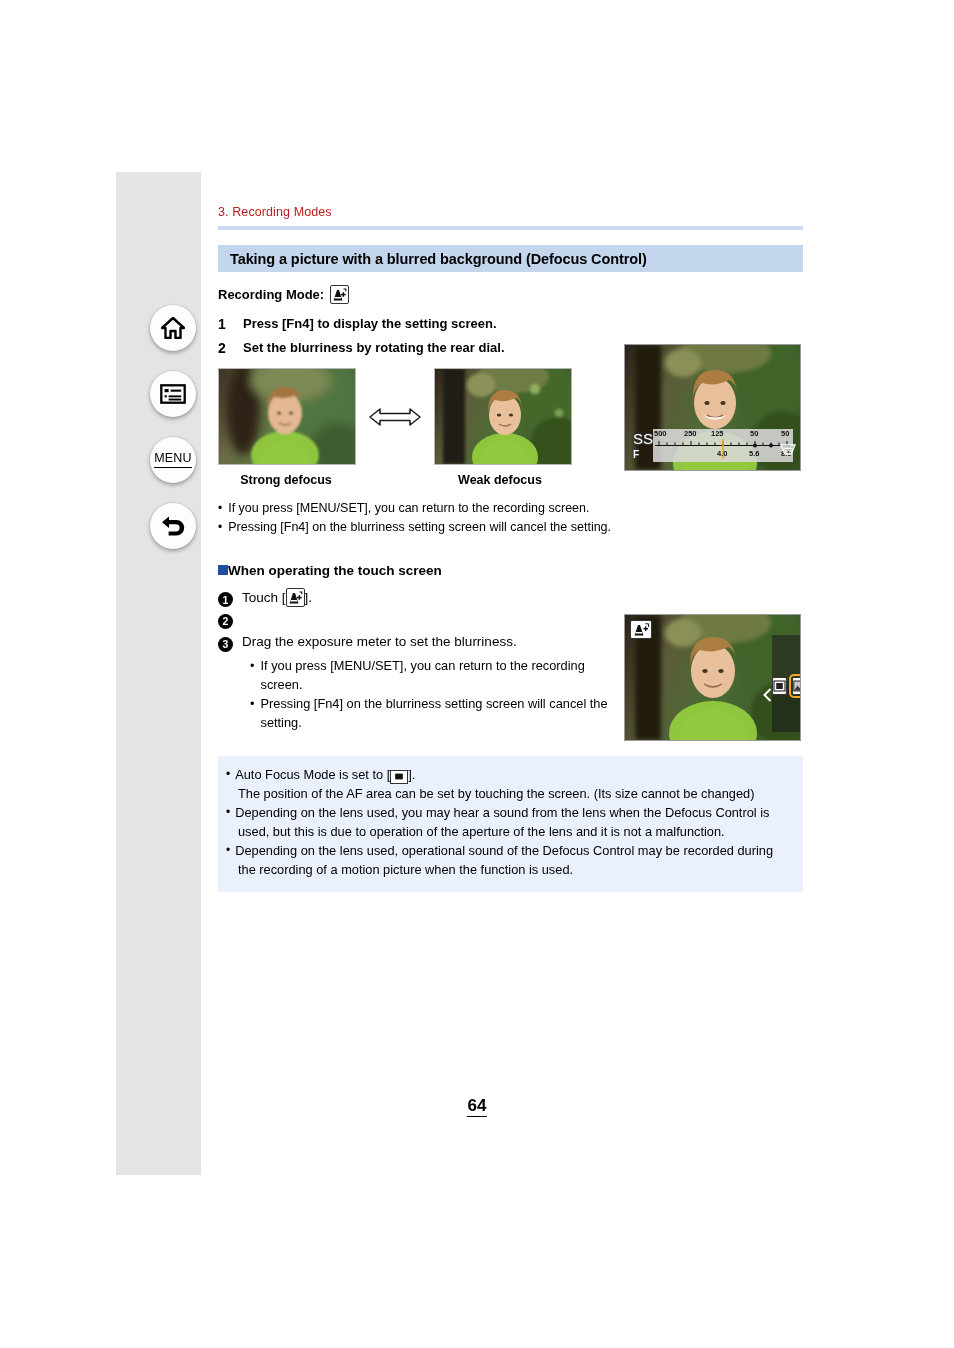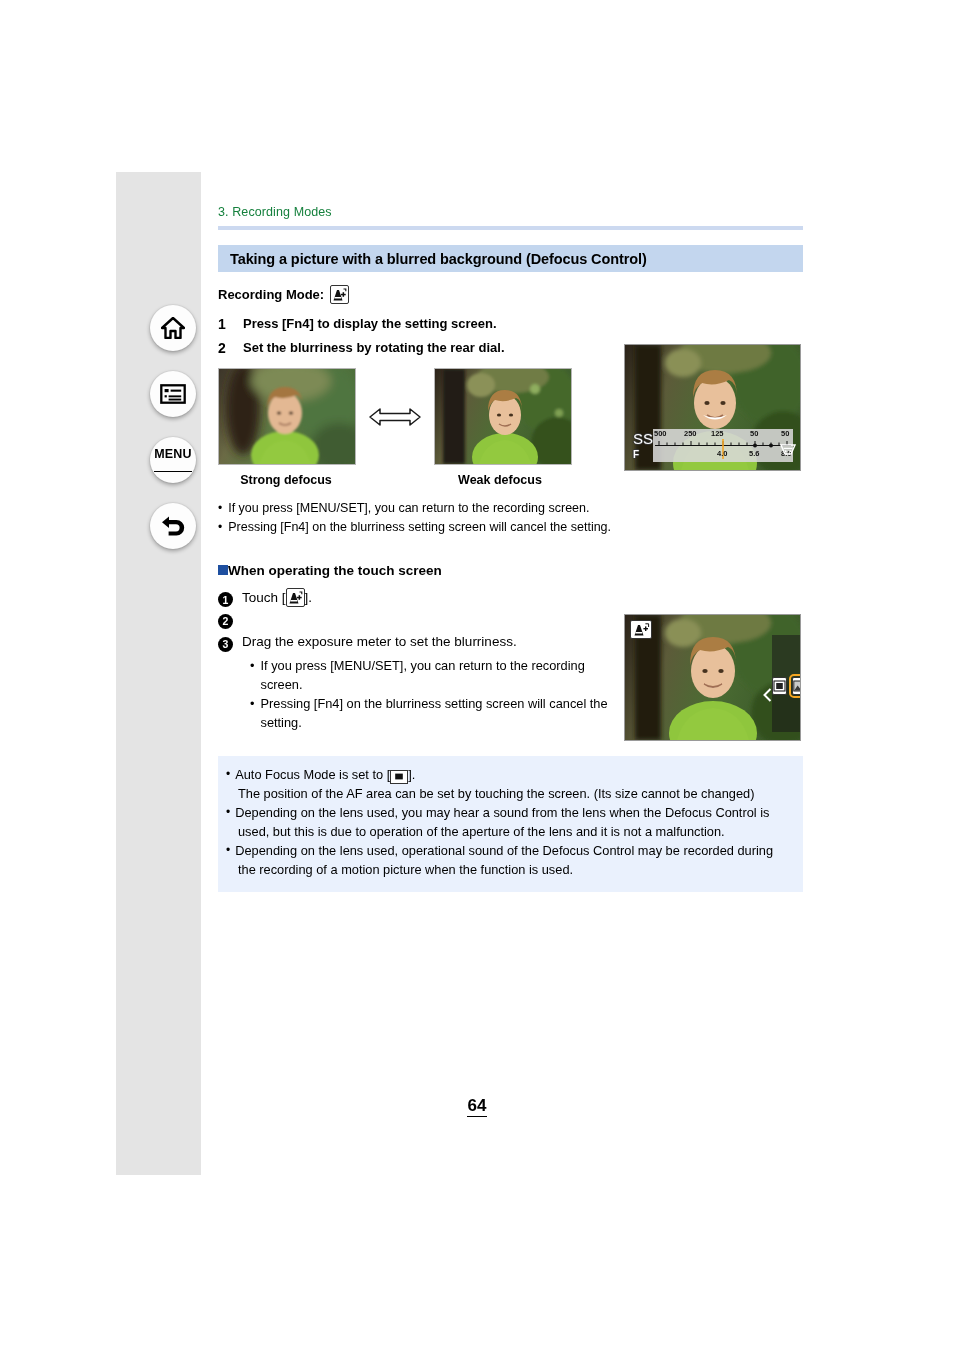--- a/index.html
+++ b/index.html
@@ -19,29 +19,29 @@
   }
   .nav-btn{
     width:46px;height:46px;border-radius:50%;
     background:#fdfdfd;
     box-shadow:0 2px 4px rgba(0,0,0,.32), 0 0 0 1px rgba(0,0,0,.04);
     display:flex;align-items:center;justify-content:center;
     cursor:pointer;
   }
   .nav-btn svg{display:block;}
   .nav-btn .menu-txt{
-    font-size:12.5px;font-weight:bold;letter-spacing:.2px;
-    border-bottom:1.6px solid #000;line-height:1.1;padding-bottom:10px;
+    font-size:12.5px;font-weight:normal;letter-spacing:.2px;
+    border-bottom:1.6px solid #000;line-height:1.1;padding-bottom:1px;
   }
   
   .page{
     position:absolute;left:218px;top:205px;width:585px;
   }
   .crumb{
-    font-size:12.5px;color:#15803d;letter-spacing:.1px;margin:0 0 7px 0;
+    font-size:12.5px;color:#b91c1c;letter-spacing:.1px;margin:0 0 7px 0;
   }
   .rule{
     height:4px;background:#ccd9f0;width:585px;margin-bottom:15px;
   }
   .title-bar{
     background:#c3d6ee;height:27px;display:flex;align-items:center;
     padding-left:12px;width:573px;
   }
   .title-bar span{font-size:14.5px;font-weight:bold;letter-spacing:-.1px;}
   .recmode{

